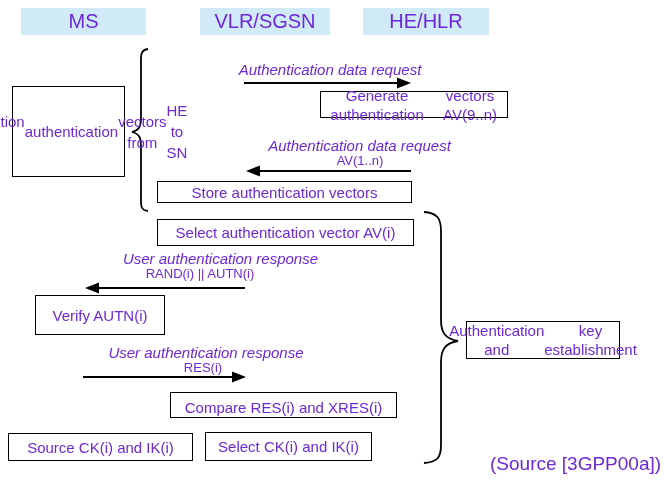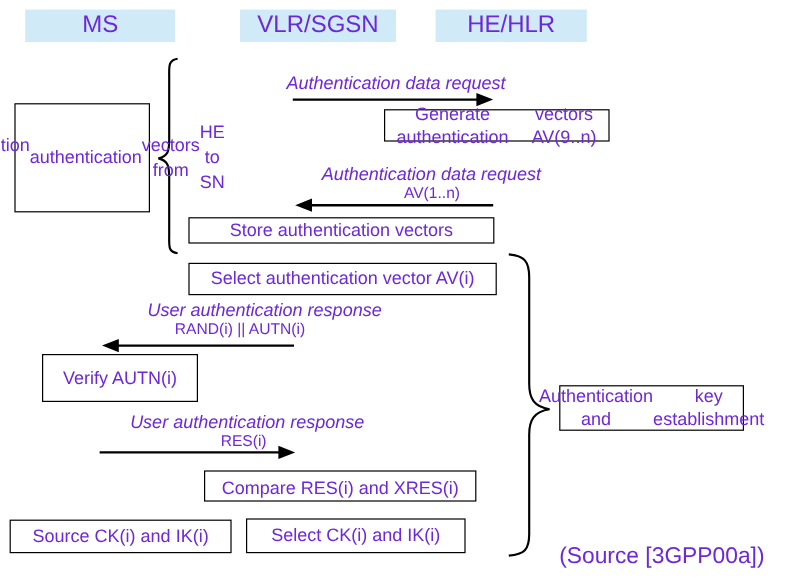--- a/index.html
+++ b/index.html
@@ -32,21 +32,21 @@
     font-size:15px;font-style:italic;
     text-align:center;white-space:nowrap;
   }
   .msg-sub{
     position:absolute;
     font-size:13px;font-style:normal;
     text-align:center;white-space:nowrap;
   }
   .source-note{
     position:absolute;
-    font-size:19px;white-space:nowrap;
+    font-size:19px;white-space:nowrap;margin-left:24px;
   }
   #diagram-lines{
     position:absolute;left:0;top:0;
     pointer-events:none;
   }
 </style>
 </head>
 <body>
 
 <div id="canvas">
@@ -118,21 +118,21 @@
   <div class="msg-sub" style="left:153px;top:360px;width:100px;text-align:center;">RES(i)</div>
 
   <div class="pbox" style="left:170px;top:392px;width:227px;height:26px;align-items:flex-end;">
     <div>Compare RES(i) and XRES(i)</div>
   </div>
 
   <div class="pbox" style="left:8px;top:433px;width:185px;height:28px;">
     <div>Source CK(i) and IK(i)</div>
   </div>
 
-  <div class="pbox" style="left:205px;top:432px;width:183px;height:29px;">
+  <div class="pbox" style="left:205px;top:432px;width:167px;height:29px;">
     <div>Select CK(i) and IK(i)</div>
   </div>
 
   <div class="pbox" style="left:466px;top:321px;width:154px;height:38px;">
     <div>Authentication and</div>
     <div>key establishment</div>
   </div>
 
   <div class="source-note" style="left:466px;top:453px;">(Source [3GPP00a])</div>
 

